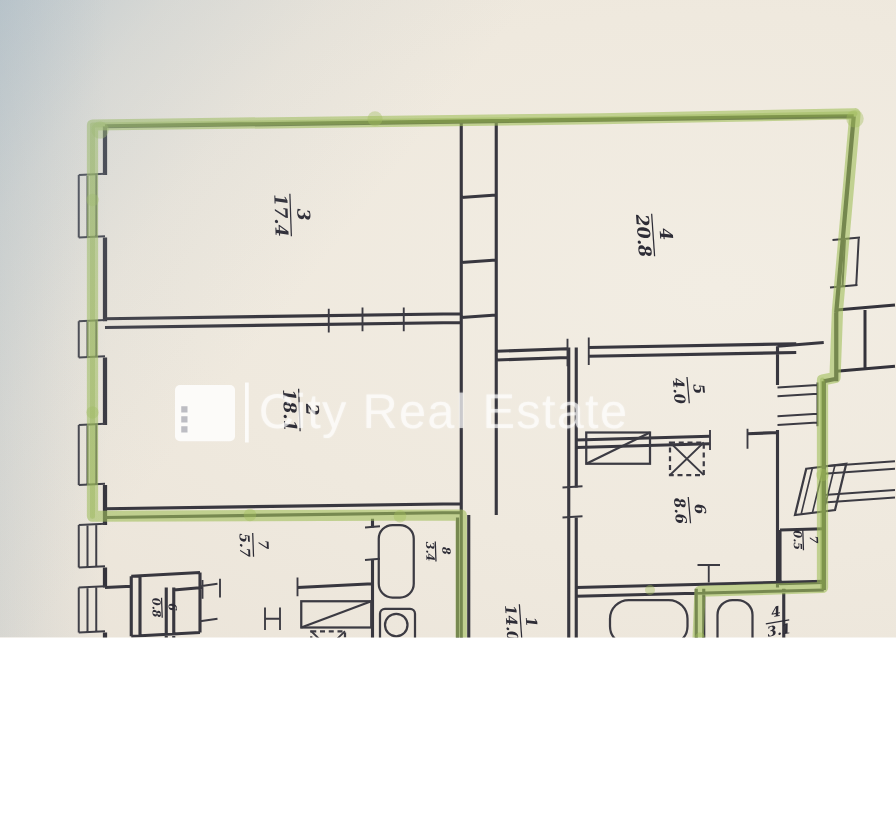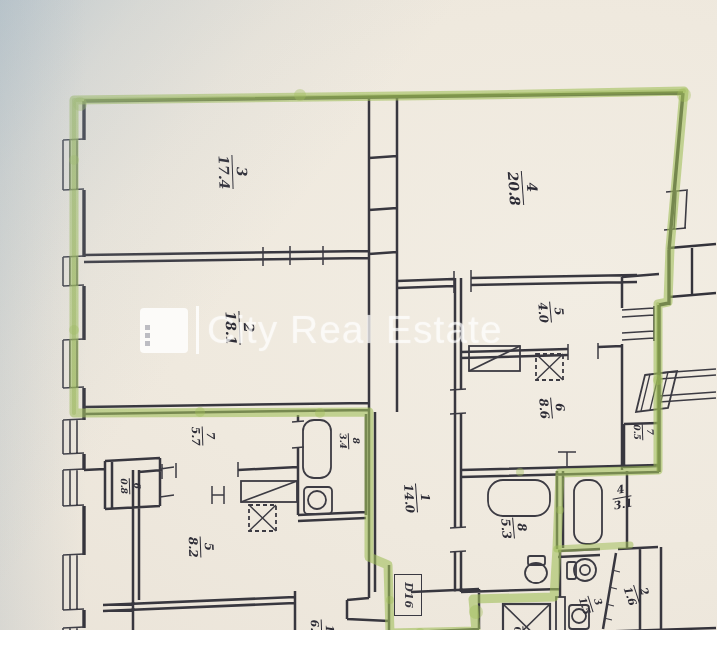--- a/index.html
+++ b/index.html
@@ -1,18 +1,18 @@
 <!DOCTYPE html>
 <html><head>
 <meta charset="utf-8">
 <style>
   html,body{margin:0;padding:0;}
   body{width:717px;height:665px;overflow:hidden;}
   #photo{
-    position:relative;width:717px;height:630px;overflow:hidden;
+    position:relative;width:717px;height:510px;overflow:hidden;
     background:radial-gradient(130% 95% at 80% 45%, #f2ede3 0%, #efe9de 45%, #e9e2d7 100%);
     font-family:"DejaVu Serif", serif;
   }
   #photo::before{ 
     content:"";position:absolute;inset:0;pointer-events:none;z-index:5;
     background:linear-gradient(128deg, rgba(150,175,195,.50) 0%, rgba(160,180,195,.28) 12%, rgba(170,185,195,.12) 24%, rgba(170,185,195,0) 38%);
   }
   #photo::after{ 
     content:"";position:absolute;inset:0;pointer-events:none;z-index:5;
     background:linear-gradient(90deg, rgba(150,170,185,.22) 0%, rgba(150,170,185,.10) 6%, rgba(150,170,185,0) 12%);

